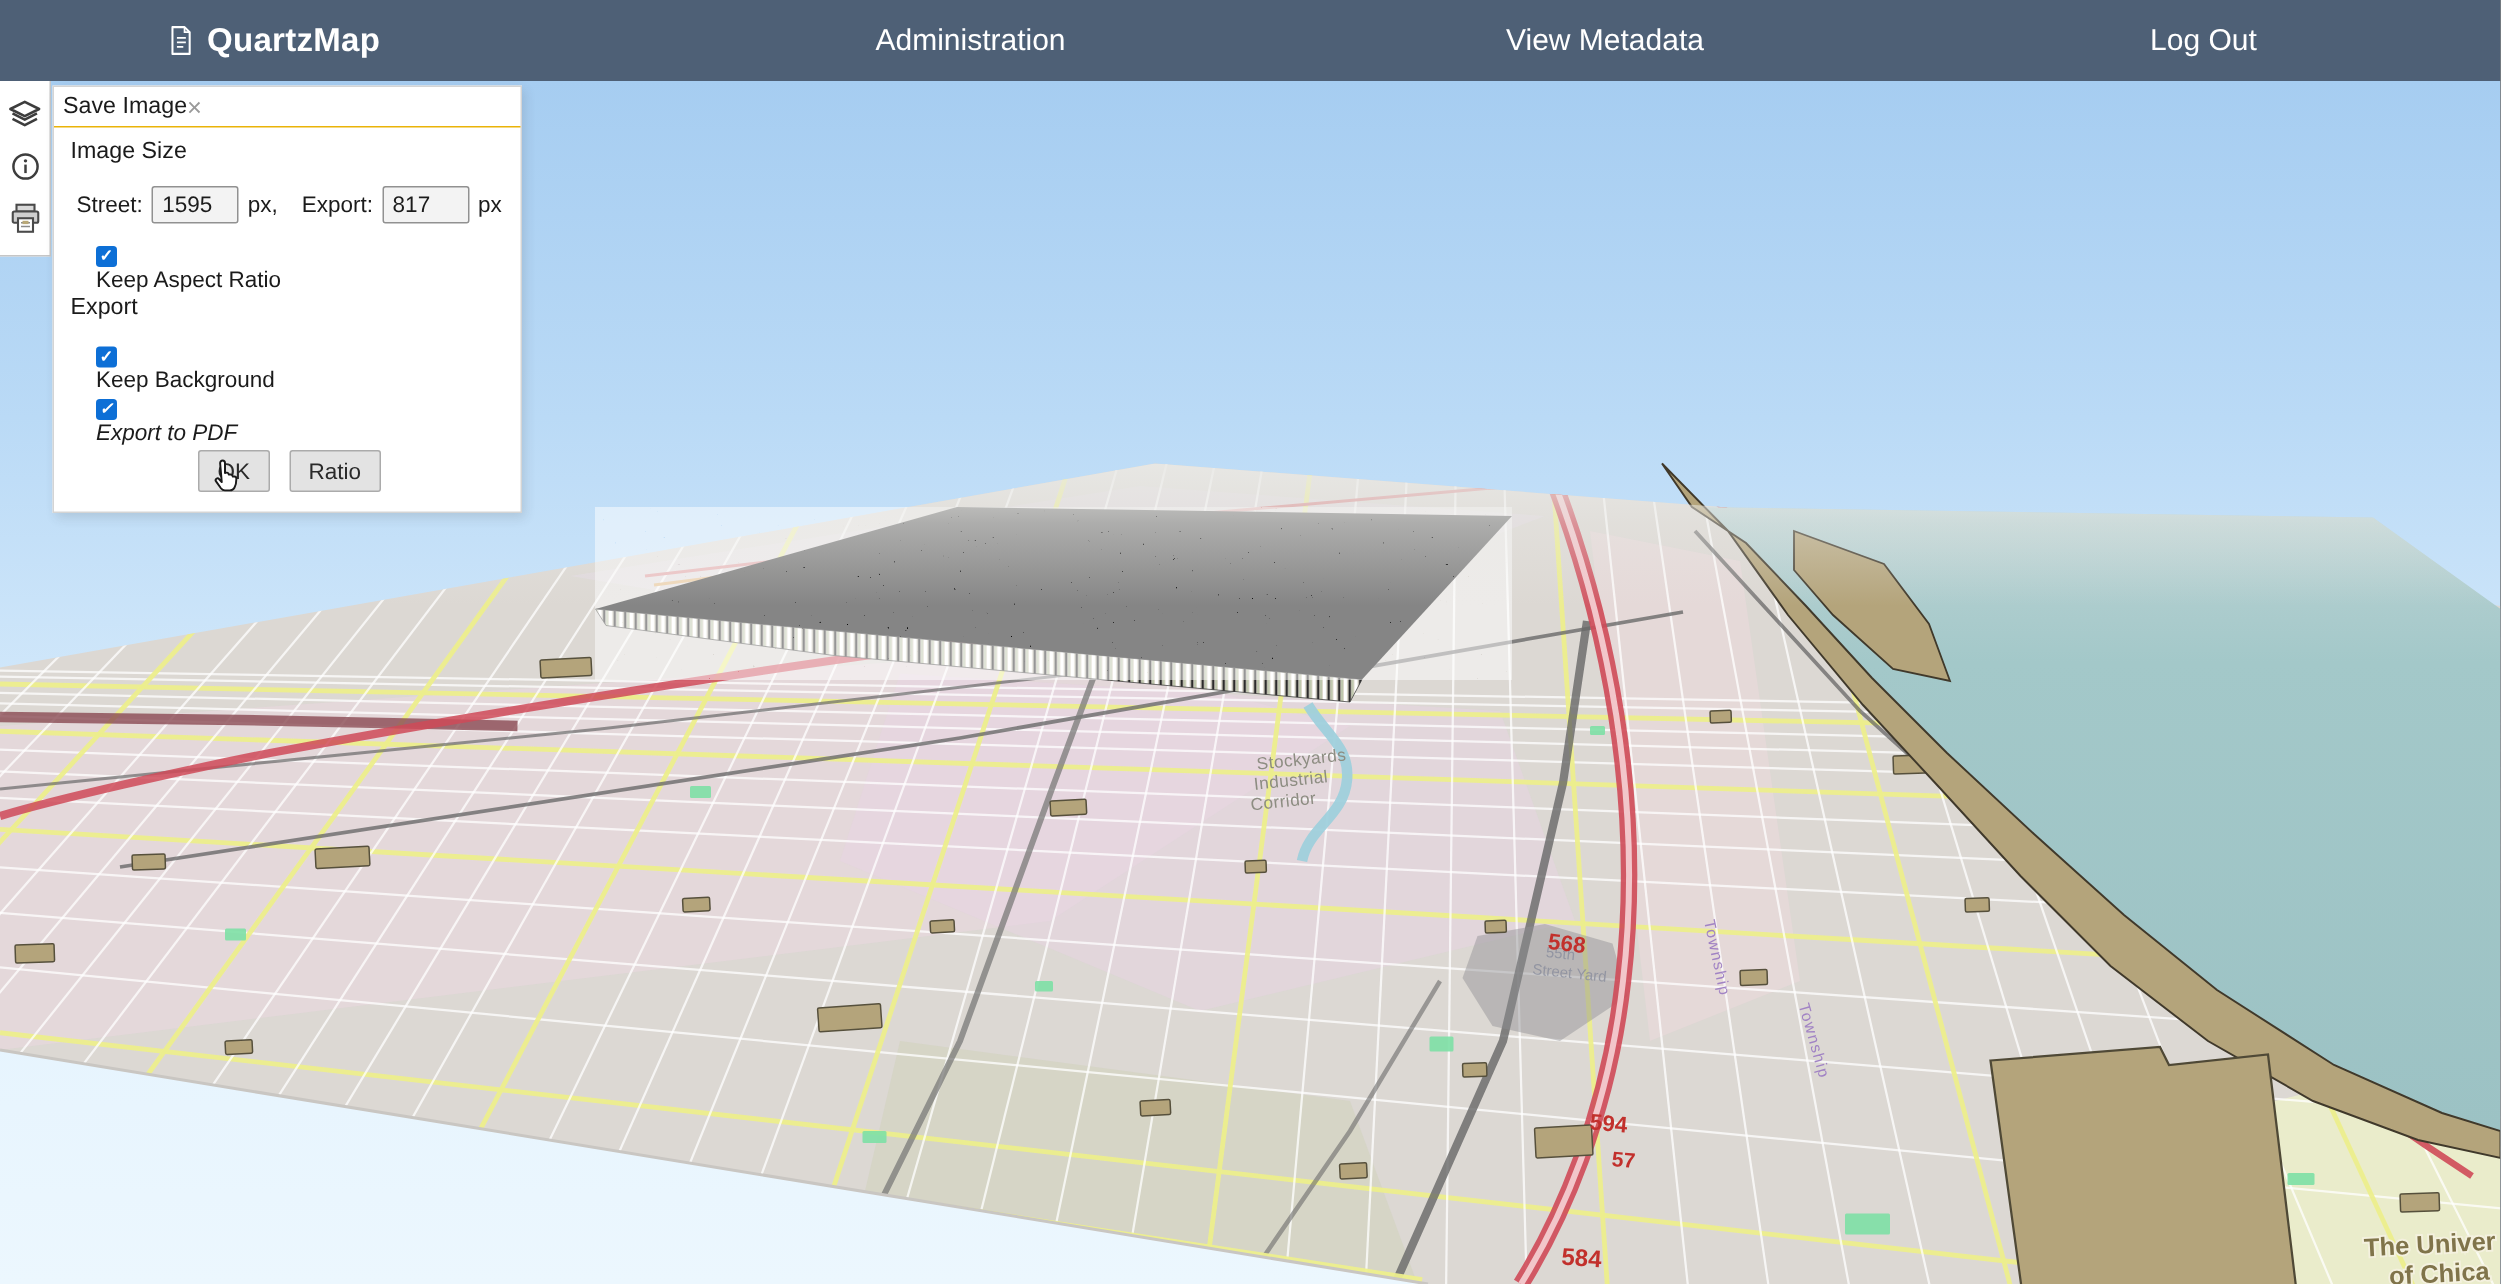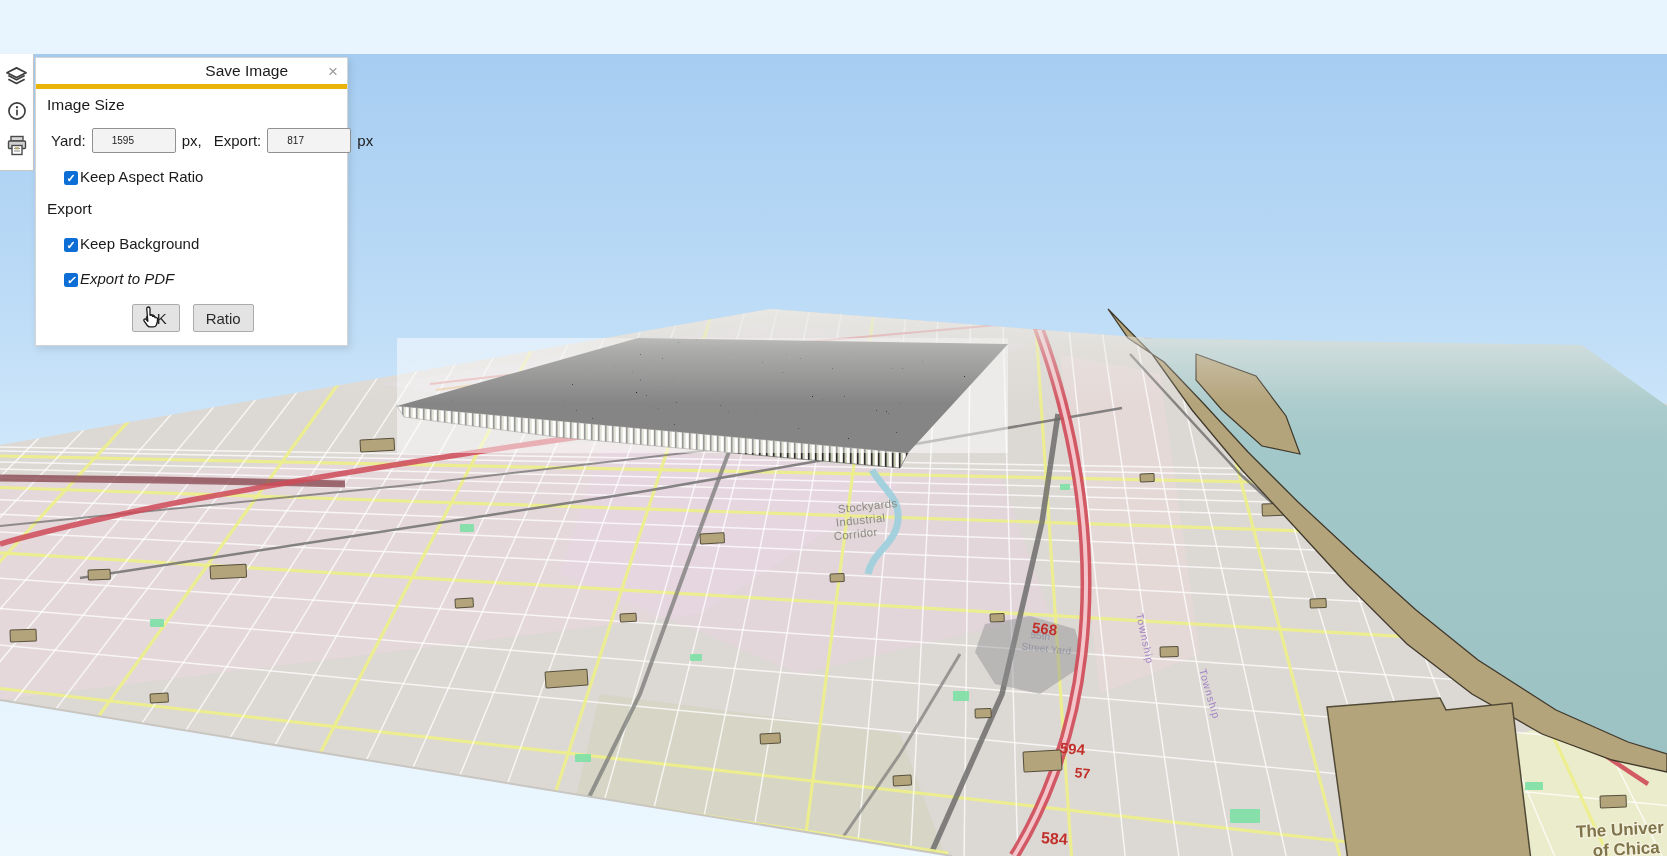--- a/index.html
+++ b/index.html
@@ -23,29 +23,29 @@
   
   .toolbar{position:absolute;top:54px;left:0;width:33px;background:#fff;z-index:40;
            border-right:1px solid #c6c6c6;border-bottom:1px solid #c6c6c6;
            display:flex;flex-direction:column;align-items:center;gap:11px;padding:10px 0 12px 0;}
   .tool-btn{width:24px;height:24px;display:flex;align-items:center;justify-content:center;cursor:pointer;}
 
   
   .dialog{position:absolute;left:35px;top:57px;width:311px;background:#fff;z-index:50;
           border:1px solid #d4d4d4;box-shadow:2px 3px 7px rgba(60,60,60,.14);
           color:#1b1b1b;font-size:15px;padding-bottom:13px;}
-  .d-title{display:flex;align-items:center;justify-content:flex-end;height:26px;
-           padding:0 9px 0 6px;border-bottom:5px solid #eab308;font-size:15.5px;gap:40px;}
+  .d-title{display:flex;align-items:center;justify-content:flex-start;height:26px;
+           padding:0 9px 0 6px;border-bottom:1px solid #eab308;font-size:15.5px;}
   .d-close{color:#9a9a9a;font-size:17px;line-height:1;cursor:pointer;}
   .d-sec{margin:7px 0 0 11px;font-size:15.5px;width:max-content;}
   .d-sec.opt{margin-top:15px;}
   .d-sizerow{margin:14px 0 0 15px;display:flex;align-items:center;gap:6px;height:25px;}
   .d-sizerow input{width:44px;height:23px;background:#f3f3f3;border:1px solid #919191;border-radius:2px;
-                   font-family:"Liberation Sans",sans-serif;font-size:10px;color:#1b1b1b;padding:0 19px;}
-  .d-cb{margin:15px 0 0 28px;display:flex;align-items:flex-end;height:17px;}
+                   font-family:"Liberation Sans",sans-serif;font-size:15px;color:#1b1b1b;padding:0 6px;}
+  .d-cb{margin:15px 0 0 28px;display:flex;align-items:flex-start;height:17px;flex-direction:column;}
   .d-cb.c2{margin-top:17px;} .d-cb.c3{margin-top:18px;font-style:italic;}
   .cb{width:14px;height:14px;background:var(--accent,#0d6fd6);border-radius:2.5px;margin-right:2px;
       display:inline-flex;align-items:center;justify-content:center;cursor:pointer;flex:none;}
   .cb::after{content:"✓";color:#fff;font-size:11px;font-weight:bold;line-height:1;}
   .d-btnrow{margin:17px 0 0 96px;display:flex;gap:13px;}
   .d-btnrow button{height:28px;background:#e3e3e3;border:1px solid #ababab;border-radius:2px;
                    font-family:"Liberation Sans",sans-serif;font-size:15px;color:#2a2a2a;padding:0 12px;cursor:pointer;}
 
   .cursor{position:absolute;left:139px;top:306px;z-index:60;pointer-events:none;}
 </style>
@@ -268,20 +268,33 @@
         <text transform="translate(1072,700) rotate(5)" text-anchor="middle" font-size="15" font-weight="bold" fill="#c2302c">594</text>
         <text transform="translate(1082,724) rotate(5)" text-anchor="middle" font-size="14" font-weight="bold" fill="#c2302c">57</text>
         <text transform="translate(1054,790) rotate(4)" text-anchor="middle" font-size="16" font-weight="bold" fill="#c2302c">584</text>
 
         <text transform="translate(1664,779) rotate(-3)" text-anchor="end" font-size="17" font-weight="bold" fill="#80744a" stroke="#f4f1df" stroke-width="2.5" paint-order="stroke">The Univer</text>
         <text transform="translate(1660,799) rotate(-3)" text-anchor="end" font-size="17" font-weight="bold" fill="#80744a" stroke="#f4f1df" stroke-width="2.5" paint-order="stroke">of Chica</text>
       </g>
     </svg>
   </div>
 
+  <header>
+    <div class="brand">
+      <svg width="17" height="22" viewBox="0 0 20 24">
+        <path d="M3.5 1.5 h9.5 l4 4 v17 h-13.5 z" fill="none" stroke="#fff" stroke-width="1.6" stroke-linejoin="round"></path>
+        <path d="M13 1.5 v4 h4" fill="none" stroke="#fff" stroke-width="1.4"></path>
+        <path d="M7 10 h7 M7 13.5 h7 M7 17 h5" stroke="#fff" stroke-width="1.3"></path>
+      </svg>
+      <span class="brand-text">QuartzMap</span>
+    </div>
+    <div class="nav-item nav-admin">Administration</div>
+    <div class="nav-item nav-meta">View Metadata</div>
+    <div class="nav-item nav-logout">Log Out</div>
+  </header>
 
   <aside class="toolbar">
     <div class="tool-btn">
       <svg width="23" height="23" viewBox="0 0 24 24">
         <path d="M12 3 L22 8 12 13 2 8 Z" fill="none" stroke="#3d3d3d" stroke-width="1.8" stroke-linejoin="round"></path>
         <path d="M3.5 11 L12 15.4 20.5 11" fill="none" stroke="#3d3d3d" stroke-width="1.8" stroke-linejoin="round"></path>
         <path d="M3.5 14.8 L12 19.2 20.5 14.8" fill="none" stroke="#3d3d3d" stroke-width="1.8" stroke-linejoin="round"></path>
       </svg>
     </div>
     <div class="tool-btn">
@@ -304,21 +317,21 @@
 
   <div class="dialog">
     <div class="d-title">
       <span>Save Image</span>
       <span class="d-close">×</span>
     </div>
 
     <div class="d-sec">Image Size</div>
 
     <div class="d-sizerow">
-      <span>Yard:</span>
+      <span>Street:</span>
       <input type="text" value="1595" style="">
       <span>px,</span>
       <span style="width:4px"></span>
       <span>Export:</span>
       <input type="text" value="817" style="">
       <span>px</span>
     </div>
 
     <div class="d-cb">
       <span class="cb"></span>

